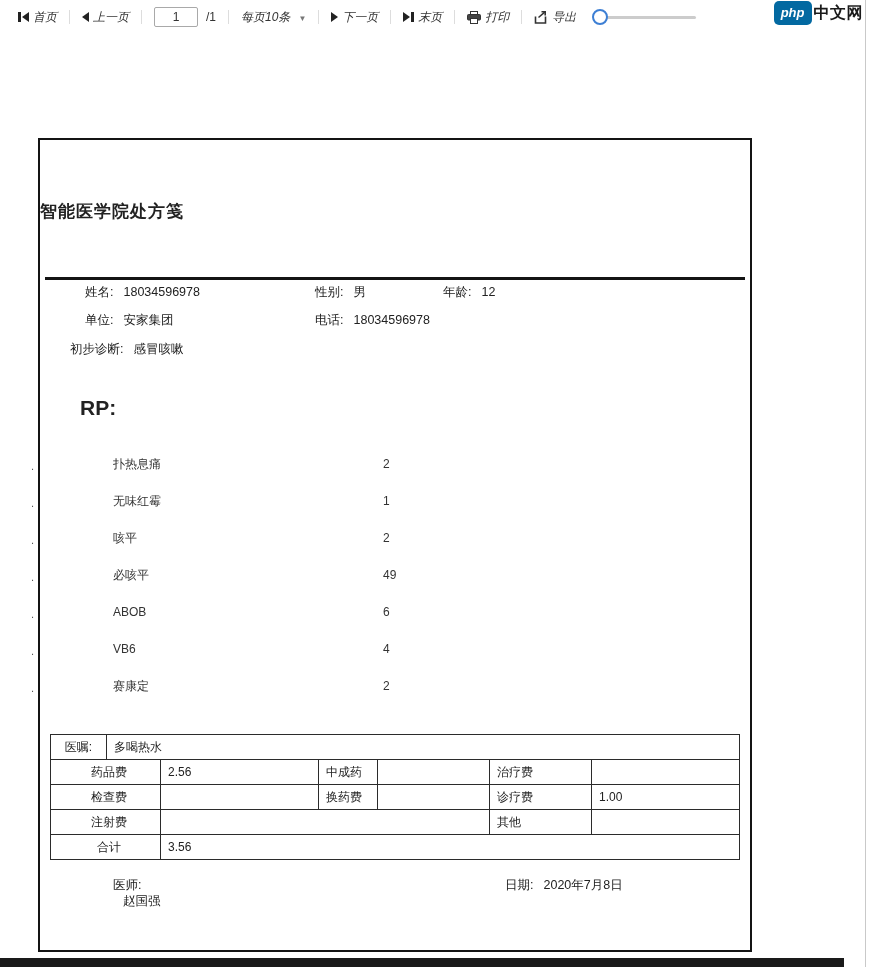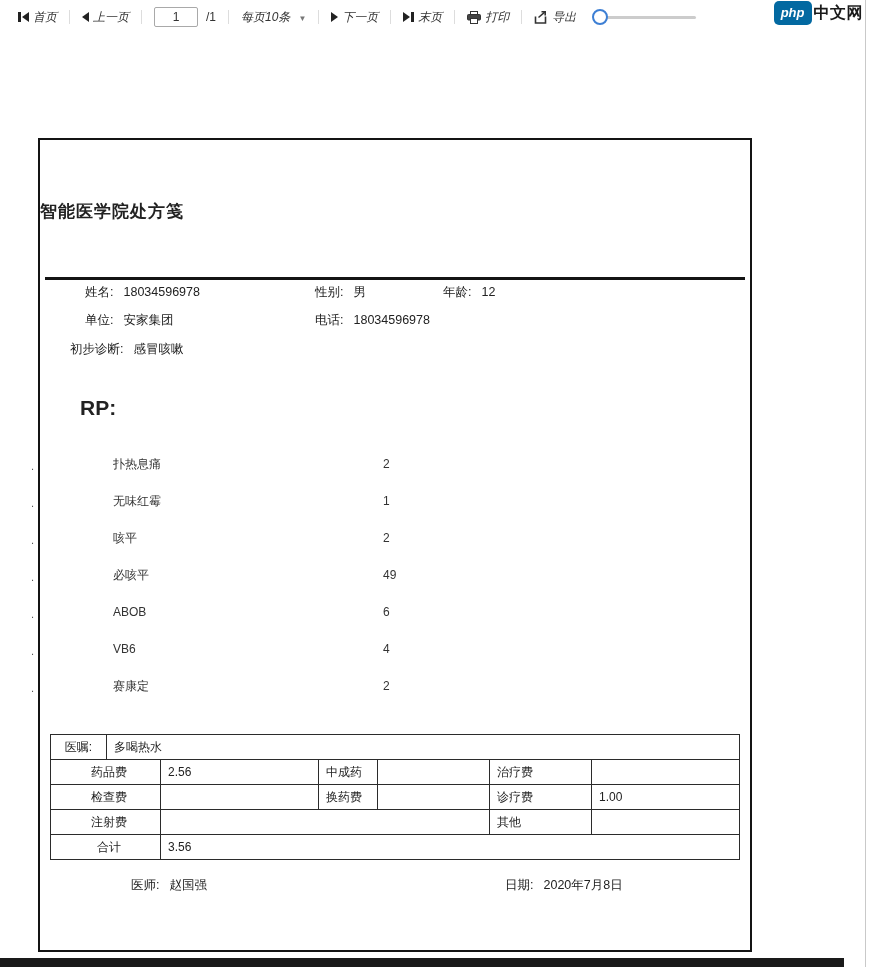--- a/index.html
+++ b/index.html
@@ -236,21 +236,21 @@
       <div class="fee-cell w5">其他</div>
       <div class="fee-cell last"></div>
     </div>
     <div class="fee-row">
       <div class="fee-cell w1">合计</div>
       <div class="fee-cell last">3.56</div>
     </div>
   </div>
 
   <div class="abs sign-row" style="left:0;width:100%;">
-    <span class="grp" style="left:91px;">
+    <span class="grp" style="left:73px;flex-direction:column;">
       <span>医师:</span>
       <span class="val">赵国强</span>
     </span>
     <span class="grp" style="left:465px;">
       <span>日期:</span>
       <span class="val">2020年7月8日</span>
     </span>
   </div>
 </div>
 

